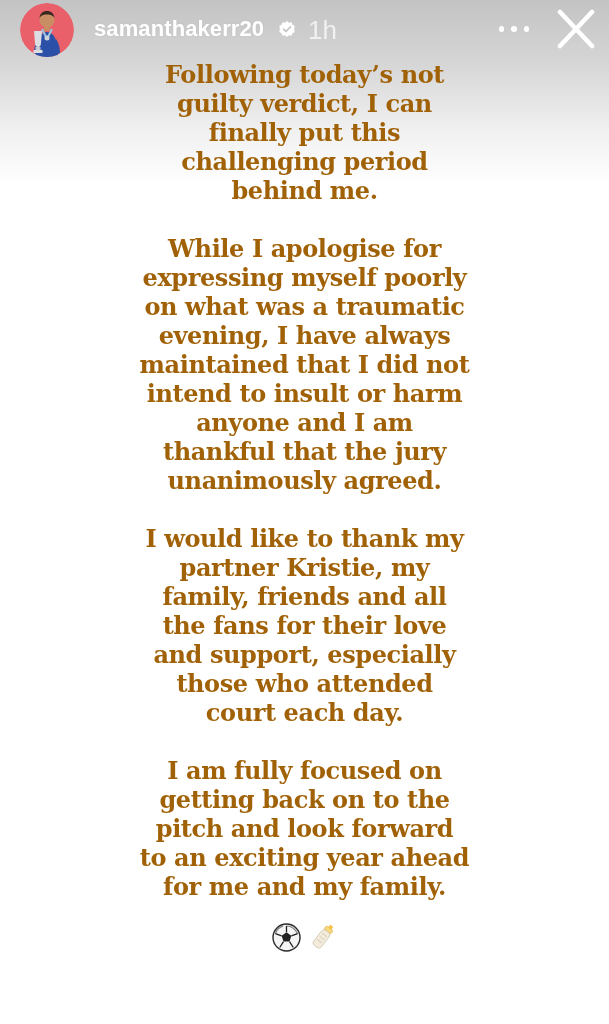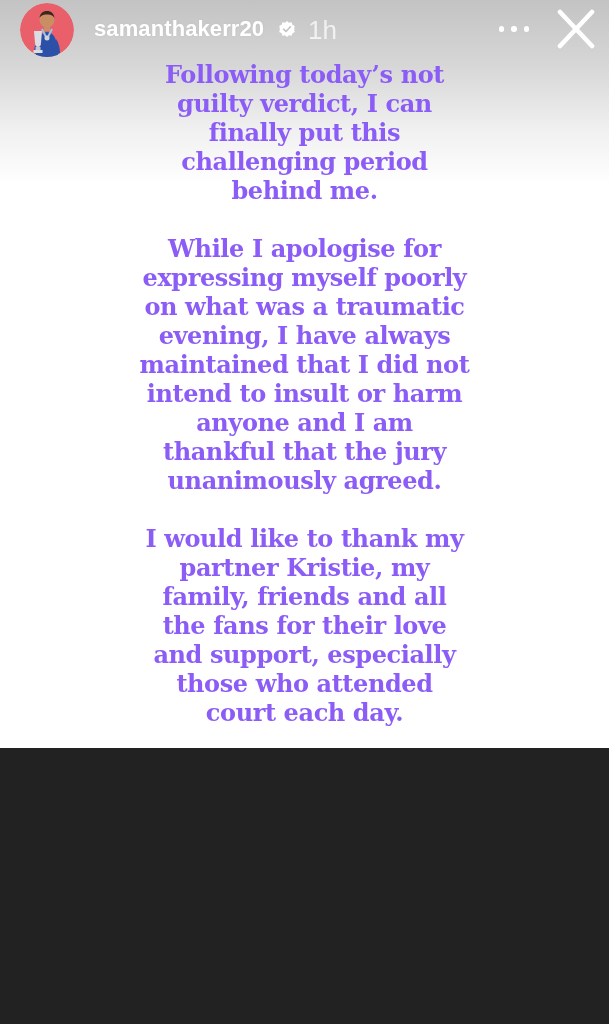--- a/index.html
+++ b/index.html
@@ -1,18 +1,18 @@
 <!DOCTYPE html>
 <html><head>
 <meta charset="utf-8">
 <style>
   html,body{margin:0;padding:0;background:#222;}
   .stage{
     position:relative;
-    width:609px;height:748px;
+    width:609px;height:1024px;
     background:#ffffff;
     overflow:hidden;
     font-family:"Liberation Sans", sans-serif;
     margin:0 auto;
   }
   .scrim{
     position:absolute;top:0;left:0;right:0;height:185px;
     background:linear-gradient(to bottom,
       rgba(0,0,0,0.235) 0%,
       rgba(0,0,0,0.16) 35%,
@@ -56,21 +56,21 @@
     display:flex;align-items:center;justify-content:center;
   }
   .story-text{
     position:absolute;top:60px;left:0;right:0;
     text-align:center;
     font-family:"DejaVu Serif","Liberation Serif",serif;
     font-weight:700;
     font-size:24px;
     line-height:29px;
     letter-spacing:-0.4px;
-    color:#8b5cf6;
+    color:#a16207;
     white-space:pre-line;
     z-index:2;
   }
   .emoji-row{
     position:absolute;top:922px;left:0;right:0;
     display:flex;justify-content:center;align-items:center;gap:7px;
     z-index:2;
   }
   .emoji-row svg{display:block;}
 </style>

